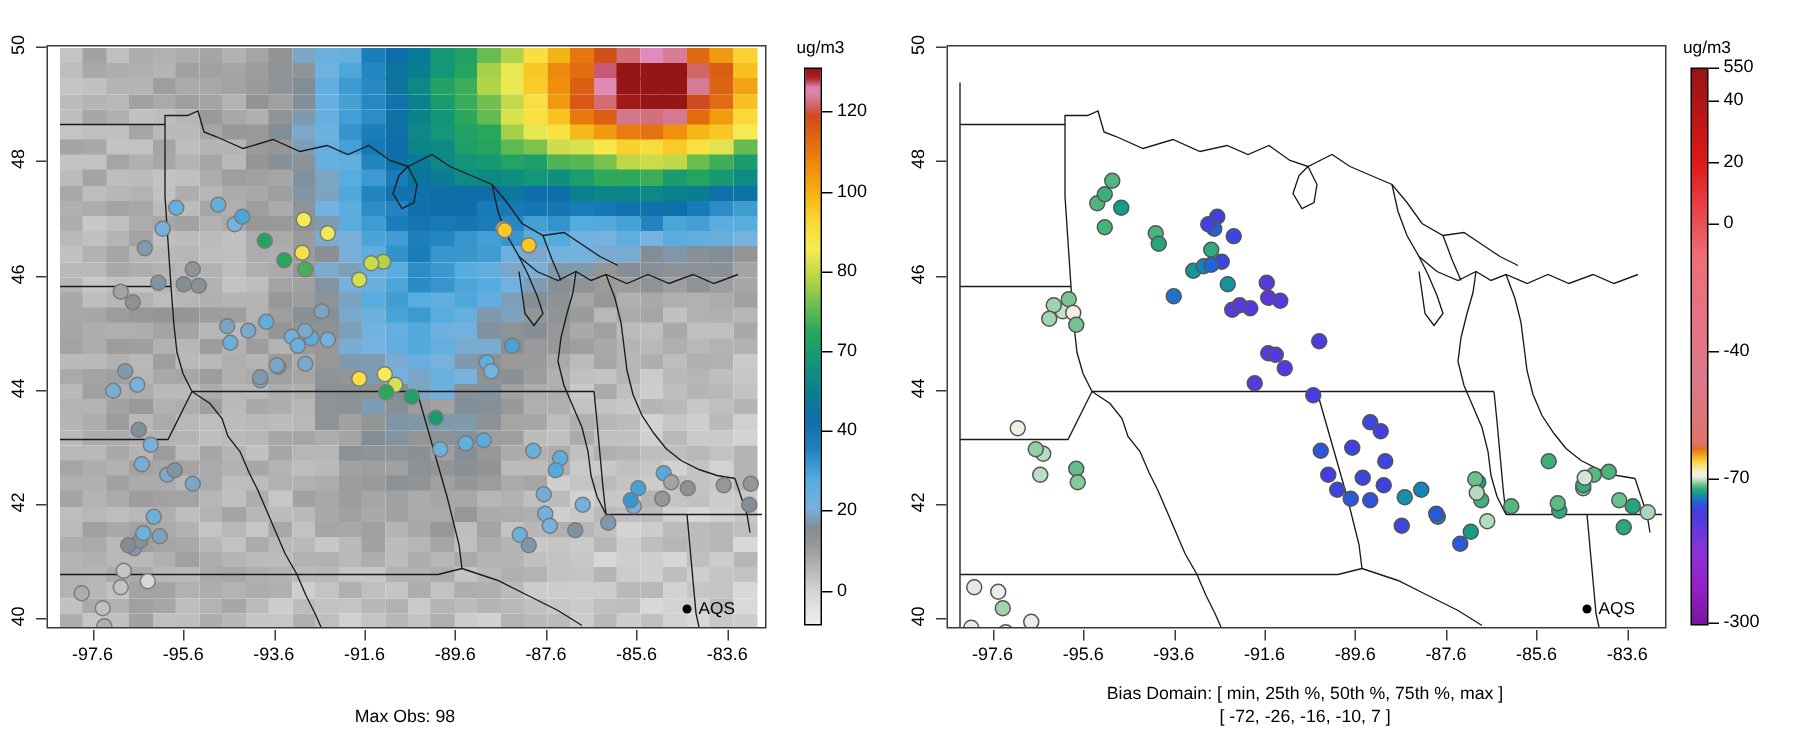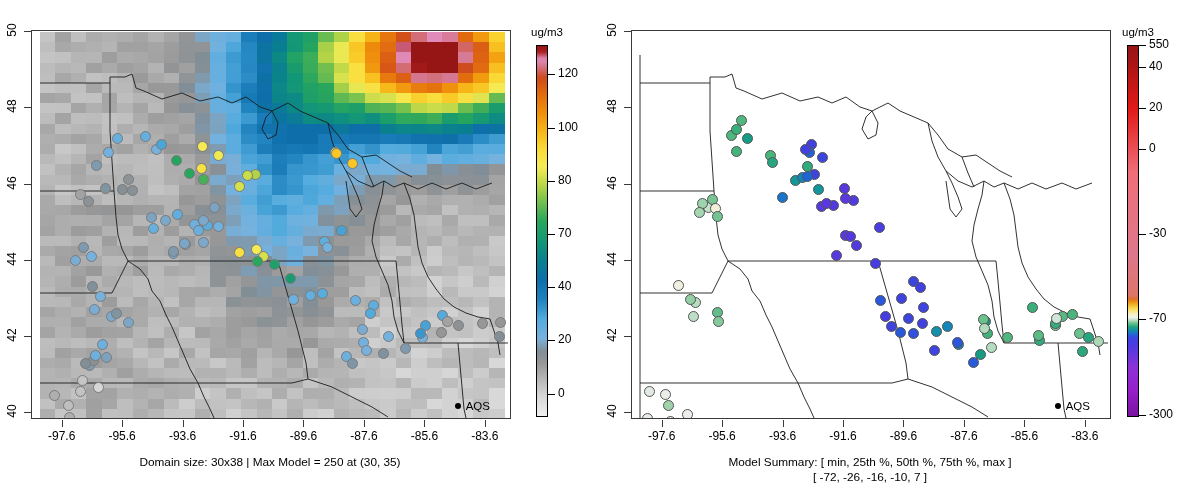--- a/index.html
+++ b/index.html
@@ -1385,21 +1385,21 @@
         <div class="xtick-mark" style="left: 272.495px;"></div>
         <div class="xtick-label" style="left: 247.495px; top: 9px;">-89.6</div>
         <div class="xtick-mark" style="left: 332.951px;"></div>
         <div class="xtick-label" style="left: 307.951px; top: 9px;">-87.6</div>
         <div class="xtick-mark" style="left: 393.407px;"></div>
         <div class="xtick-label" style="left: 368.407px; top: 9px;">-85.6</div>
         <div class="xtick-mark" style="left: 453.863px;"></div>
         <div class="xtick-label" style="left: 428.863px; top: 9px;">-83.6</div>
       </div>
 
-    <div class="caption l1">Domain size: 30x38 | Max Model = 250 at (30, 35)</div>
+    <div class="caption l2">Max Obs: 98</div>
 
     <div class="cbar-wrap" id="cbar-left" style="left: 0px; top: 0px; width: 90px; height: 502px;">
       <div class="cbar-title" style="left: 531px; top: 26px;">ug/m3</div>
     <div class="cbar" style="left: 536px; top: 45px; height: 370px; width: 10px; background: linear-gradient(rgb(150, 22, 22) 0%, rgb(160, 24, 24) 0.83%, rgb(173, 35, 39) 1.67%, rgb(197, 83, 107) 2.5%, rgb(221, 130, 174) 3.33%, rgb(221, 133, 172) 4.17%, rgb(216, 124, 152) 5%, rgb(211, 113, 127) 5.83%, rgb(210, 101, 96) 6.67%, rgb(208, 89, 64) 7.5%, rgb(206, 76, 32) 8.33%, rgb(209, 79, 24) 9.17%, rgb(213, 85, 22) 10%, rgb(217, 92, 20) 10.83%, rgb(220, 98, 18) 11.67%, rgb(224, 104, 16) 12.5%, rgb(226, 110, 15) 13.33%, rgb(229, 116, 15) 14.17%, rgb(231, 122, 14) 15%, rgb(233, 128, 13) 15.83%, rgb(236, 134, 13) 16.67%, rgb(238, 140, 12) 17.5%, rgb(239, 146, 13) 18.33%, rgb(241, 153, 15) 19.17%, rgb(242, 159, 16) 20%, rgb(243, 165, 17) 20.83%, rgb(245, 172, 19) 21.67%, rgb(246, 178, 20) 22.5%, rgb(247, 184, 25) 23.33%, rgb(247, 191, 31) 24.17%, rgb(248, 197, 36) 25%, rgb(249, 203, 41) 25.83%, rgb(249, 210, 47) 26.67%, rgb(250, 216, 52) 27.5%, rgb(249, 219, 58) 28.33%, rgb(249, 223, 63) 29.17%, rgb(248, 226, 69) 30%, rgb(247, 229, 75) 30.83%, rgb(247, 233, 80) 31.67%, rgb(246, 236, 86) 32.5%, rgb(236, 232, 83) 33.33%, rgb(226, 229, 81) 34.17%, rgb(216, 225, 78) 35%, rgb(206, 221, 75) 35.83%, rgb(196, 218, 73) 36.67%, rgb(186, 214, 70) 37.5%, rgb(173, 210, 72) 38.33%, rgb(161, 206, 73) 39.17%, rgb(148, 202, 75) 40%, rgb(135, 198, 77) 40.83%, rgb(123, 194, 78) 41.67%, rgb(110, 190, 80) 42.5%, rgb(98, 186, 82) 43.33%, rgb(87, 182, 84) 44.17%, rgb(75, 178, 86) 45%, rgb(63, 174, 88) 45.83%, rgb(52, 170, 90) 46.67%, rgb(40, 166, 92) 47.5%, rgb(37, 164, 96) 48.33%, rgb(33, 161, 100) 49.17%, rgb(30, 159, 105) 50%, rgb(27, 156, 109) 50.83%, rgb(23, 154, 113) 51.67%, rgb(20, 151, 117) 52.5%, rgb(17, 149, 121) 53.33%, rgb(16, 145, 125) 54.17%, rgb(15, 141, 129) 55%, rgb(13, 138, 132) 55.83%, rgb(12, 134, 136) 56.67%, rgb(11, 130, 140) 57.5%, rgb(10, 127, 144) 58.33%, rgb(11, 124, 149) 59.17%, rgb(12, 121, 153) 60%, rgb(12, 118, 158) 60.83%, rgb(13, 115, 163) 61.67%, rgb(14, 112, 167) 62.5%, rgb(15, 111, 171) 63.33%, rgb(17, 114, 174) 64.17%, rgb(20, 117, 177) 65%, rgb(22, 120, 180) 65.83%, rgb(25, 123, 183) 66.67%, rgb(27, 126, 186) 67.5%, rgb(30, 129, 189) 68.33%, rgb(37, 135, 194) 69.17%, rgb(45, 141, 199) 70%, rgb(53, 148, 204) 70.83%, rgb(61, 154, 208) 71.67%, rgb(69, 161, 213) 72.5%, rgb(77, 167, 218) 73.33%, rgb(85, 172, 222) 74.17%, rgb(91, 173, 222) 75%, rgb(97, 174, 222) 75.83%, rgb(103, 175, 222) 76.67%, rgb(109, 176, 222) 77.5%, rgb(115, 177, 222) 78.33%, rgb(120, 176, 219) 79.17%, rgb(123, 168, 201) 80%, rgb(125, 159, 184) 80.83%, rgb(128, 151, 167) 81.67%, rgb(130, 142, 150) 82.5%, rgb(136, 144, 150) 83.33%, rgb(141, 146, 150) 84.17%, rgb(147, 149, 150) 85%, rgb(152, 152, 152) 85.83%, rgb(158, 158, 158) 86.67%, rgb(164, 164, 164) 87.5%, rgb(170, 170, 170) 88.33%, rgb(176, 176, 176) 89.17%, rgb(182, 182, 182) 90%, rgb(188, 188, 188) 90.83%, rgb(194, 194, 194) 91.67%, rgb(200, 200, 200) 92.5%, rgb(206, 206, 206) 93.33%, rgb(212, 212, 212) 94.17%, rgb(216, 216, 216) 95%, rgb(220, 220, 220) 95.83%, rgb(224, 224, 224) 96.67%, rgb(228, 228, 228) 97.5%, rgb(231, 231, 231) 98.33%, rgb(235, 235, 235) 99.17%, rgb(239, 239, 239) 100%);"></div>
         <div class="cbar-tick" style="left: 548px; top: 74.2806px;"></div>
         <div class="cbar-lab" style="left: 558px; top: 66.2806px;">120</div>
         <div class="cbar-tick" style="left: 548px; top: 127.518px;"></div>
         <div class="cbar-lab" style="left: 558px; top: 119.518px;">100</div>
         <div class="cbar-tick" style="left: 548px; top: 180.755px;"></div>
         <div class="cbar-lab" style="left: 558px; top: 172.755px;">80</div>
@@ -1565,35 +1565,35 @@
         <div class="xtick-mark" style="left: 272.495px;"></div>
         <div class="xtick-label" style="left: 247.495px; top: 9px;">-89.6</div>
         <div class="xtick-mark" style="left: 332.951px;"></div>
         <div class="xtick-label" style="left: 307.951px; top: 9px;">-87.6</div>
         <div class="xtick-mark" style="left: 393.407px;"></div>
         <div class="xtick-label" style="left: 368.407px; top: 9px;">-85.6</div>
         <div class="xtick-mark" style="left: 453.863px;"></div>
         <div class="xtick-label" style="left: 428.863px; top: 9px;">-83.6</div>
       </div>
 
-    <div class="caption l1">Model Summary: [ min, 25th %, 50th %, 75th %, max ]</div>
+    <div class="caption l1">Bias Domain: [ min, 25th %, 50th %, 75th %, max ]</div>
     <div class="caption l2">[ -72,  -26,  -16,  -10,  7 ]</div>
 
     <div class="cbar-wrap" id="cbar-right" style="left: 0px; top: 0px; width: 90px; height: 502px;">
       <div class="cbar-title" style="left: 522px; top: 26px;">ug/m3</div>
     <div class="cbar" style="left: 527px; top: 45px; height: 370px; width: 10px; background: linear-gradient(rgb(150, 20, 20) 0%, rgb(154, 20, 20) 0.83%, rgb(157, 20, 20) 1.67%, rgb(161, 21, 21) 2.5%, rgb(165, 21, 21) 3.33%, rgb(168, 21, 21) 4.17%, rgb(172, 21, 21) 5%, rgb(176, 22, 22) 5.83%, rgb(179, 22, 22) 6.67%, rgb(183, 22, 22) 7.5%, rgb(187, 22, 22) 8.33%, rgb(190, 23, 23) 9.17%, rgb(194, 23, 23) 10%, rgb(198, 23, 23) 10.83%, rgb(201, 23, 23) 11.67%, rgb(205, 24, 24) 12.5%, rgb(209, 24, 24) 13.33%, rgb(213, 24, 24) 14.17%, rgb(216, 24, 24) 15%, rgb(220, 25, 25) 15.83%, rgb(224, 25, 25) 16.67%, rgb(225, 28, 28) 17.5%, rgb(226, 32, 32) 18.33%, rgb(227, 36, 37) 19.17%, rgb(228, 40, 42) 20%, rgb(228, 44, 46) 20.83%, rgb(229, 48, 51) 21.67%, rgb(230, 53, 56) 22.5%, rgb(231, 57, 60) 23.33%, rgb(231, 61, 65) 24.17%, rgb(232, 65, 70) 25%, rgb(233, 69, 74) 25.83%, rgb(234, 73, 79) 26.67%, rgb(234, 78, 84) 27.5%, rgb(235, 82, 88) 28.33%, rgb(236, 86, 93) 29.17%, rgb(236, 90, 98) 30%, rgb(237, 94, 102) 30.83%, rgb(238, 98, 107) 31.67%, rgb(239, 102, 112) 32.5%, rgb(239, 107, 116) 33.33%, rgb(240, 110, 120) 34.17%, rgb(239, 110, 121) 35%, rgb(238, 111, 122) 35.83%, rgb(238, 111, 122) 36.67%, rgb(237, 112, 123) 37.5%, rgb(236, 112, 124) 38.33%, rgb(235, 112, 125) 39.17%, rgb(235, 113, 125) 40%, rgb(234, 113, 126) 40.83%, rgb(233, 113, 127) 41.67%, rgb(232, 114, 128) 42.5%, rgb(232, 114, 128) 43.33%, rgb(231, 114, 129) 44.17%, rgb(230, 115, 130) 45%, rgb(230, 115, 130) 45.83%, rgb(229, 116, 131) 46.67%, rgb(228, 116, 132) 47.5%, rgb(227, 116, 133) 48.33%, rgb(227, 117, 133) 49.17%, rgb(226, 117, 134) 50%, rgb(225, 117, 135) 50.83%, rgb(224, 118, 136) 51.67%, rgb(224, 118, 136) 52.5%, rgb(223, 119, 137) 53.33%, rgb(222, 119, 138) 54.17%, rgb(221, 119, 139) 55%, rgb(221, 120, 139) 55.83%, rgb(220, 120, 140) 56.67%, rgb(220, 120, 137) 57.5%, rgb(220, 120, 134) 58.33%, rgb(220, 119, 131) 59.17%, rgb(220, 119, 128) 60%, rgb(220, 119, 125) 60.83%, rgb(221, 119, 122) 61.67%, rgb(221, 118, 119) 62.5%, rgb(221, 118, 116) 63.33%, rgb(221, 118, 114) 64.17%, rgb(221, 118, 111) 65%, rgb(221, 117, 108) 65.83%, rgb(221, 117, 105) 66.67%, rgb(221, 117, 102) 67.5%, rgb(223, 112, 45) 68.33%, rgb(234, 145, 20) 69.17%, rgb(242, 182, 43) 70%, rgb(247, 215, 77) 70.83%, rgb(247, 229, 137) 71.67%, rgb(245, 240, 196) 72.5%, rgb(240, 240, 236) 73.33%, rgb(180, 219, 191) 74.17%, rgb(100, 191, 137) 75%, rgb(41, 167, 126) 75.83%, rgb(20, 148, 157) 76.67%, rgb(25, 120, 197) 77.5%, rgb(46, 84, 219) 78.33%, rgb(63, 67, 223) 79.17%, rgb(68, 62, 225) 80%, rgb(76, 59, 224) 80.83%, rgb(84, 58, 223) 81.67%, rgb(93, 57, 222) 82.5%, rgb(102, 55, 220) 83.33%, rgb(111, 54, 219) 84.17%, rgb(120, 53, 218) 85%, rgb(129, 52, 217) 85.83%, rgb(138, 50, 215) 86.67%, rgb(141, 48, 214) 87.5%, rgb(142, 46, 212) 88.33%, rgb(143, 43, 210) 89.17%, rgb(145, 40, 208) 90%, rgb(146, 38, 206) 90.83%, rgb(147, 35, 204) 91.67%, rgb(149, 33, 202) 92.5%, rgb(150, 30, 200) 93.33%, rgb(147, 29, 196) 94.17%, rgb(143, 28, 190) 95%, rgb(139, 26, 185) 95.83%, rgb(135, 25, 180) 96.67%, rgb(131, 24, 175) 97.5%, rgb(128, 23, 170) 98.33%, rgb(124, 21, 165) 99.17%, rgb(120, 20, 160) 100%);"></div>
         <div class="cbar-tick" style="left: 539px; top: 45px;"></div>
         <div class="cbar-lab" style="left: 549px; top: 37px;">550</div>
         <div class="cbar-tick" style="left: 539px; top: 67.2px;"></div>
         <div class="cbar-lab" style="left: 549px; top: 59.2px;">40</div>
         <div class="cbar-tick" style="left: 539px; top: 107.9px;"></div>
         <div class="cbar-lab" style="left: 549px; top: 99.9px;">20</div>
         <div class="cbar-tick" style="left: 539px; top: 148.6px;"></div>
         <div class="cbar-lab" style="left: 549px; top: 140.6px;">0</div>
         <div class="cbar-tick" style="left: 539px; top: 233.7px;"></div>
-        <div class="cbar-lab" style="left: 549px; top: 225.7px;">-30</div>
+        <div class="cbar-lab" style="left: 549px; top: 225.7px;">-40</div>
         <div class="cbar-tick" style="left: 539px; top: 318.8px;"></div>
         <div class="cbar-lab" style="left: 549px; top: 310.8px;">-70</div>
         <div class="cbar-tick" style="left: 539px; top: 415px;"></div>
         <div class="cbar-lab" style="left: 549px; top: 407px;">-300</div>
       </div>
   </div>
 </div>
 
 </body></html>

